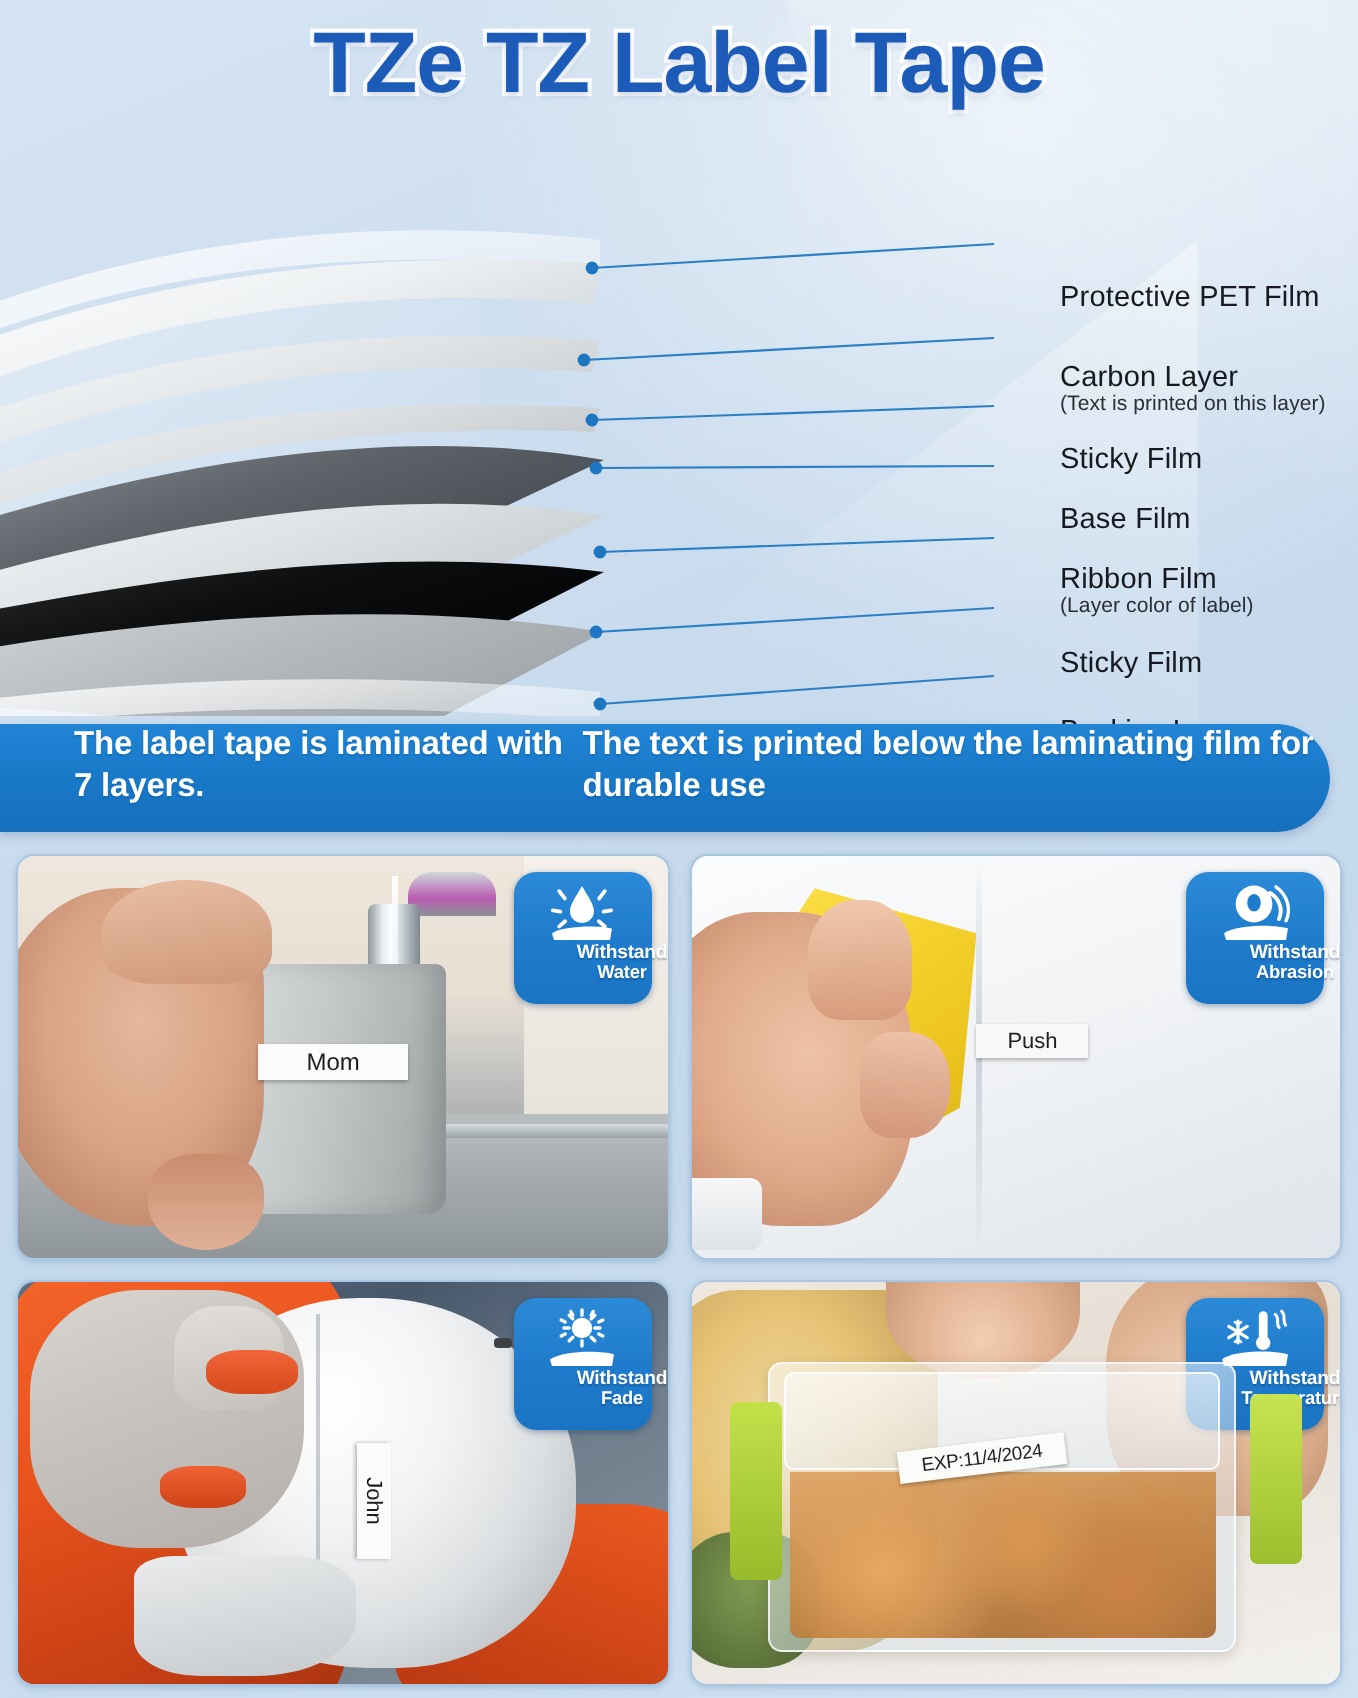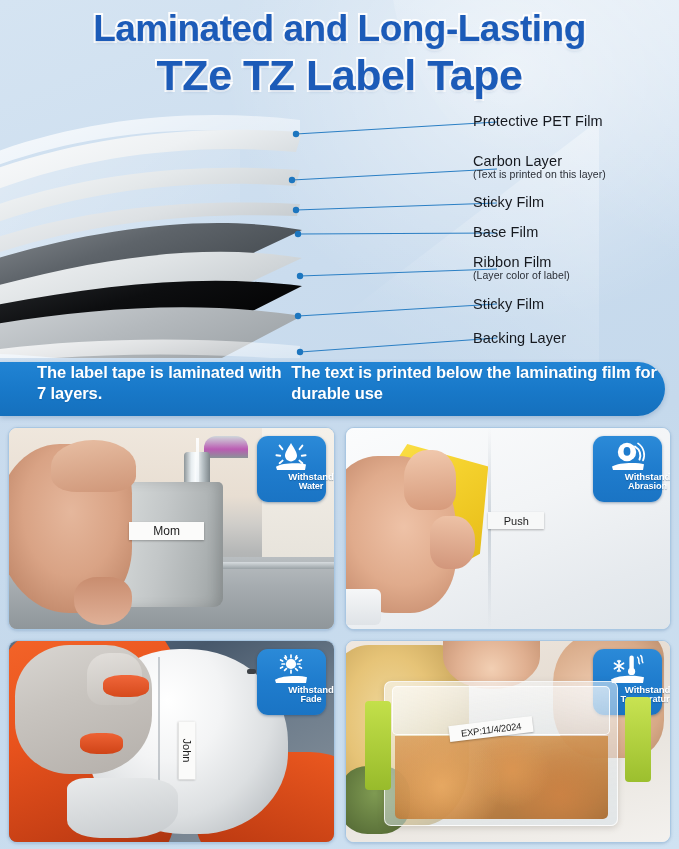--- a/index.html
+++ b/index.html
@@ -67,23 +67,24 @@
   .diagram svg { display: block; }
 
   
   .callouts {
     position: absolute;
     top: 108px; left: 0; width: 679px; height: 250px;
     z-index: 5;
   }
   .callout {
     position: absolute;
-    left: 473px;
+    left: 530px;
     color: #1c1f25;
     white-space: nowrap;
+    margin-top: 28px;
   }
   .callout .cl-main {
     font-size: 14.5px;
     font-weight: 400;
     letter-spacing: 0.1px;
     color: #16191f;
     display: block;
   }
   .callout .cl-sub {
     font-size: 10.5px;
@@ -435,21 +436,20 @@
 </head>
 <body>
 
 <div id="page">
 
   <div class="bg-swoosh sw1"></div>
   <div class="bg-swoosh sw2"></div>
   <div class="bg-swoosh sw3"></div>
 
   <div class="title-block">
-    <div class="title-line t1">Laminated and Long-Lasting</div>
     <div class="title-line t2">TZe TZ Label Tape</div>
   </div>
 
   <div class="diagram">
     <svg width="679" height="250" viewBox="0 0 679 250">
       <defs>
         <linearGradient id="gl1" x1="0" y1="0" x2="1" y2="0.6">
           <stop offset="0" stop-color="#ffffff" stop-opacity="0.95"></stop>
           <stop offset="0.55" stop-color="#eef1f3"></stop>
           <stop offset="1" stop-color="#cfd5d9"></stop>

